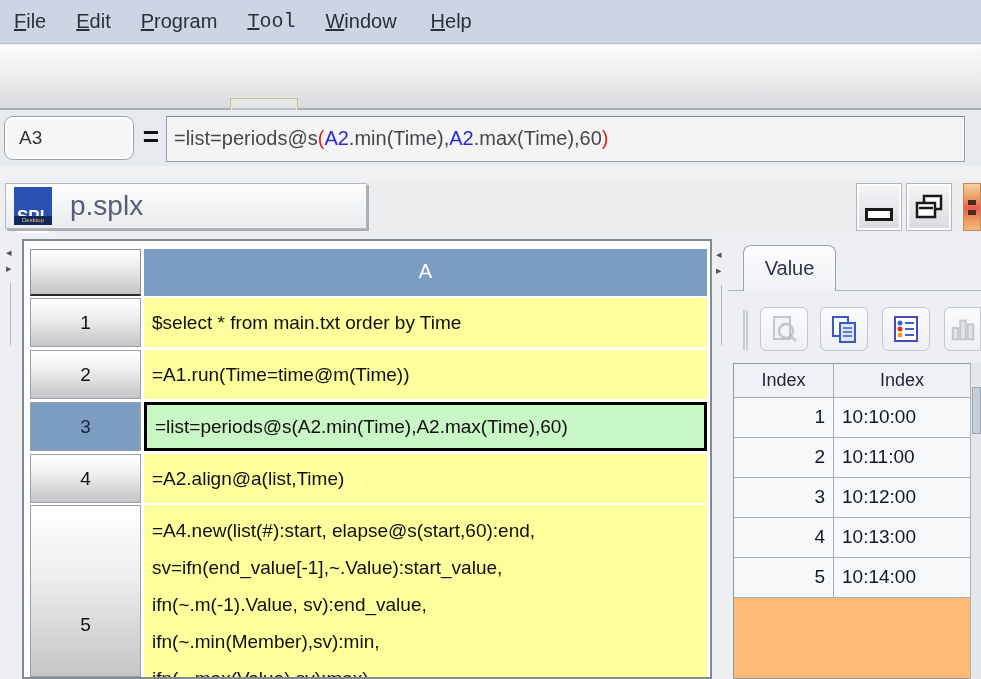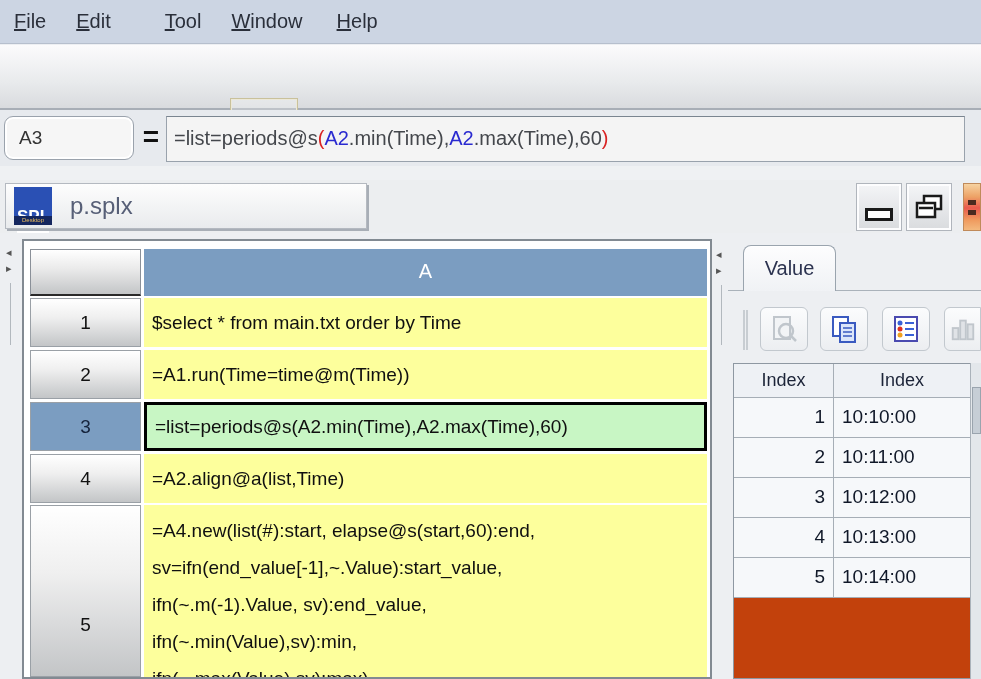--- a/index.html
+++ b/index.html
@@ -42,21 +42,21 @@
   
   .tabrow { position:absolute; left:0; top:180px; width:981px; height:53px; background:#eceef0; }
   .sheettab { position:absolute; left:5px; top:3px; width:362px; height:46px;
               background:linear-gradient(#fdfdfd, #e9ebed); border:1px solid #b4b9c0;
               box-shadow:2px 2px 0 #a8aeb6; display:flex; align-items:center; cursor:default; }
   .spllogo { width:38px; height:38px; margin-left:8px; background:#2a50b4; position:relative; flex:0 0 38px; }
   .spllogo .l1 { color:#fff; font-weight:bold; font-size:17px; text-align:center; line-height:28px;
                  border-bottom:2px solid #fff; margin:16px 3px; }
   .spllogo .l2 { position:absolute; left:0; bottom:0; width:100%; height:9px; background:#14265e;
                  color:#f0c060; font-size:6px; text-align:center; line-height:9px; }
-  .tablabel { font-size:24px; color:#575f77; margin-left:18px; }
+  .tablabel { font-size:28px; color:#575f77; margin-left:18px; }
   .winbtn { position:absolute; top:3px; width:46px; height:48px; border:1px solid #b0b5bc;
             background:linear-gradient(#f4f5f7, #d9dbde); box-shadow:inset 0 0 0 2px #fdfdfe;
             display:flex; align-items:center; justify-content:center; }
   .minrect { width:28px; height:13px; border:3px solid #1a1a1a; background:#fff; margin-top:14px; }
   .closepart { position:absolute; left:963px; top:3px; width:18px; height:48px; border:1px solid #c08a5a;
                background:linear-gradient(#f6d2a0, #eda266 28%, #e85a4e 52%, #ef9a5e 78%, #f3b97e); }
   .closepart i { position:absolute; left:4px; width:8px; height:5px; background:#4a2a20; }
 
   
   .mainarea { position:absolute; left:0; top:233px; width:981px; height:446px; background:#edeff2; }
@@ -87,42 +87,43 @@
   .vtab { position:absolute; left:29px; top:12px; width:93px; height:46px; z-index:2;
           background:linear-gradient(#fdfdfe, #f0f2f5); border:1px solid #9aa4ae; border-bottom:none;
           border-radius:8px 8px 0 0; box-shadow:inset 0 1px 0 #fff;
           font-size:20px; color:#2c3350; text-align:center; line-height:44px; cursor:pointer; }
   .vgripd { position:absolute; left:29px; top:77px; width:5px; height:40px;
             border-left:2px solid #c8cdd2; border-right:2px solid #c8cdd2; }
   .vbtn { position:absolute; top:74px; width:48px; height:44px; border:1px solid #c2c8ce; border-radius:6px;
           background:linear-gradient(#fbfcfd, #eceef1); display:flex; align-items:center; justify-content:center; }
 
   .vtable { position:absolute; left:19px; top:130px; width:238px; height:316px;
-            background:#c2410c; border:1px solid #8e98a2; }
+            background:#fdba74; border:1px solid #8e98a2; }
   .vth { position:absolute; top:0; height:34px; background:#eef1f5; border-right:1px solid #a6aeb6;
          border-bottom:1px solid #a6aeb6; font-size:18px; color:#1c2438; text-align:center; line-height:32px; }
   .vtd { position:absolute; background:#f6f8fa; border-right:1px solid #a6aeb6; border-bottom:1px solid #a6aeb6;
          font-size:19px; color:#101828; line-height:38px; height:40px; cursor:default; }
   .vtd.idx { text-align:right; padding-right:8px; }
   .vtd.mem { text-align:left; padding-left:8px; }
 
   .vscroll { position:absolute; left:256px; top:130px; width:11px; height:316px; background:#e3e7eb;
              border-left:1px solid #aab2ba; cursor:pointer; }
   .vthumb { position:absolute; left:1px; top:24px; width:9px; height:47px; background:#c6ced6;
             border:1px solid #9aa4ae; }
 </style>
 </head>
 <body>
 
 <div class="app">
 
   <div class="menubar">
     <div class="menuitem"><span class="mn">F</span><span>ile</span></div>
     <div class="menuitem"><span class="mn">E</span><span>dit</span></div>
-    <div class="menuitem" style="margin-left:24px;"><span class="mn">T</span><span>ool</span></div>
+    <div class="menuitem"><span class="mn">P</span><span>rogram</span></div>
+    <div class="menuitem" style="font-family:Liberation Mono, monospace;"><span class="mn">T</span><span>ool</span></div>
     <div class="menuitem"><span class="mn">W</span><span>indow</span></div>
     <div class="menuitem" style="margin-left:4px;"><span class="mn">H</span><span>elp</span></div>
   </div>
 
   <div class="toolbar">
     <span class="ti" style="left:15px;">
       <svg width="32" height="32" viewBox="0 0 32 32">
           <path d="M7 3 h13 l6 6 v20 H7 z" fill="#fff" stroke="#33405a" stroke-width="2"></path>
           <path d="M20 3 l6 6 h-6 z" fill="#d9e0ec" stroke="#33405a" stroke-width="1.5"></path>
         </svg>
@@ -305,21 +306,21 @@
         </div>
 
       <div class="gcell single" style="top:57px; height:49px;">$select * from main.txt order by Time</div>
       <div class="gcell single" style="top:109px; height:49px;">=A1.run(Time=time@m(Time))</div>
       <div class="gcell single sel" style="top:161px; height:49px;">=list=periods@s(A2.min(Time),A2.max(Time),60)</div>
       <div class="gcell single" style="top:213px; height:49px;">=A2.align@a(list,Time)</div>
       <div class="gcell multi" style="top:264px; height:172px;">
         <div>=A4.new(list(#):start, elapse@s(start,60):end,</div>
         <div>sv=ifn(end_value[-1],~.Value):start_value,</div>
         <div>ifn(~.m(-1).Value, sv):end_value,</div>
-        <div>ifn(~.min(Value),sv):min,</div>
+        <div>ifn(~.min(Member),sv):min,</div>
         <div>ifn(~.max(Value),sv):max)</div>
       </div>
     </div>
 
     <div class="vpanel">
       <span class="collapse" style="left:2px; top:16px;">◂</span>
       <span class="collapse" style="left:2px; top:32px;">▸</span>
       <span class="vgrip" style="left:7px; top:52px; height:60px;"></span>
 
       <div class="vtline"></div>

